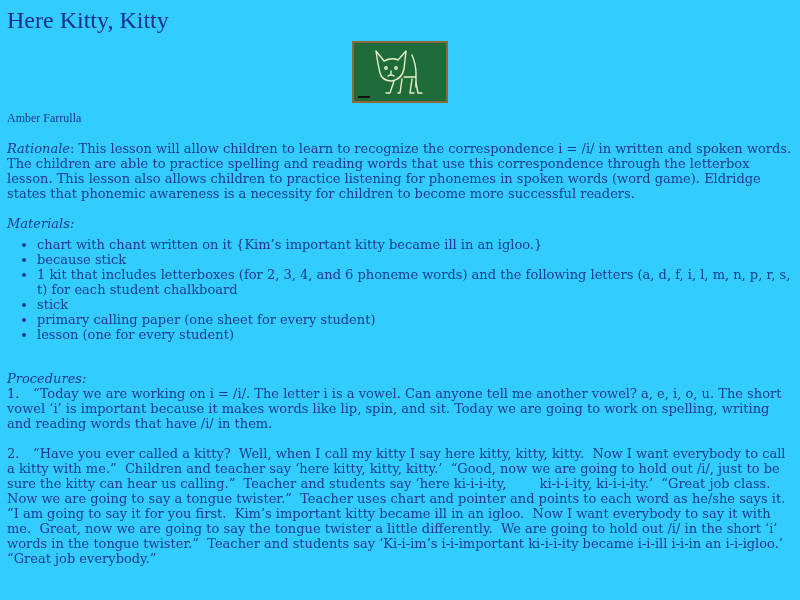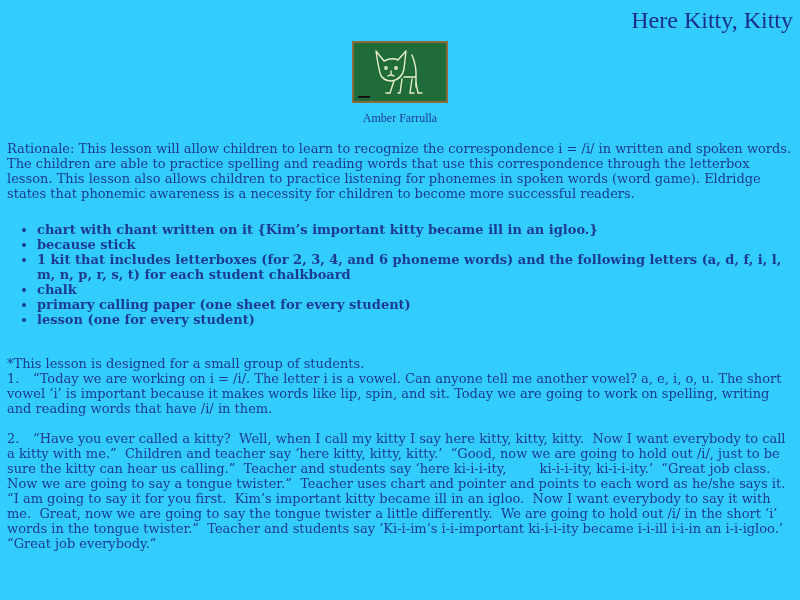--- a/index.html
+++ b/index.html
@@ -14,21 +14,21 @@
       font-family: "DejaVu Serif", serif;
       color: #1c3b8c;
       font-size: 13px;
       line-height: 15px;
     }
     .page {
       padding: 0 7px;
       position: relative;
     }
     .title {
-      text-align: right;
+      text-align: left;
       font-family: "Liberation Serif", serif;
       font-size: 24px;
       font-weight: normal;
       color: #1b2f8a;
       margin: 0;
       padding-top: 6px;
       height: 32px;
       line-height: 28px;
     }
     .figure {
@@ -36,36 +36,34 @@
       margin: 3px auto 0;
       width: 92px;
       height: 58px;
       background: #1f6b3a;
       border: 2px solid #8a6a3a;
       box-sizing: content-box;
       position: relative;
     }
     .figure svg { display: block; }
     .author {
-      text-align: center;
       font-family: "Liberation Serif", serif;
       font-size: 12px;
       color: #1b3a8a;
       margin-top: 8px;
       height: 16px;
     }
     .para { margin: 0; }
     .gap14 { height: 14px; }
     .gap15 { height: 15px; }
-    .label { }
+    .label { font-style: italic; }
     ul.materials {
       margin: 6px 0 0 0;
       padding-left: 30px;
       list-style: disc;
-      font-weight: bold;
     }
     ul.materials li { margin: 0; }
     .num { display: inline-block; width: 26px; }
   </style>
 </head>
 <body>
 
 <div class="page">
 
   <h1 class="title">Here Kitty, Kitty</h1>
@@ -93,34 +91,35 @@
   </div>
 
   <div class="author">Amber Farrulla</div>
 
   <div class="gap14"></div>
 
   <p class="para"><span class="label">Rationale</span><span>:  This lesson will allow children to learn to recognize the correspondence i = /i/ in written and spoken words. The children are able to practice spelling and reading words that use this correspondence through the letterbox lesson. This lesson also allows children to practice listening for phonemes in spoken words (word game).  Eldridge states that phonemic awareness is a necessity for children to become more successful readers.</span></p>
 
   <div class="gap15"></div>
 
+  <p class="para label">Materials:</p>
 
   <ul class="materials">
     <li>chart with chant written on it {Kim’s important kitty became ill in an igloo.}</li>
     <li>because stick</li>
     <li>1 kit that includes letterboxes (for 2, 3, 4, and 6 phoneme words) and the following letters (a, d, f, i, l, m, n, p, r, s, t) for each student chalkboard</li>
-    <li>chalk</li>
+    <li>stick</li>
     <li>primary calling paper (one sheet for every student)</li>
     <li>lesson (one for every student)</li>
   </ul>
 
   <div class="gap15"></div>
   <div class="gap14"></div>
 
-  <p class="para">*This lesson is designed for a small group of students.</p>
+  <p class="para label">Procedures:</p>
 
   <p class="para"><span class="num">1.</span><span>“Today we are working on i = /i/.  The letter i is a vowel.  Can anyone tell me another vowel?  a, e, i, o, u.  The short vowel ‘i’ is important because it makes words like lip, spin, and sit.  Today we are going to work on spelling, writing and reading words that have /i/ in them.</span></p>
 
   <div class="gap15"></div>
 
   <p class="para"><span class="num">2.</span><span style="white-space: pre-wrap;">“Have you ever called a kitty?  Well, when I call my kitty I say here kitty, kitty, kitty.  Now I want everybody to call a kitty with me.”  Children and teacher say ‘here kitty, kitty, kitty.’  “Good, now we are going to hold out /i/, just to be sure the kitty can hear us calling.”  Teacher and students say ‘here ki-i-i-ity,        ki-i-i-ity, ki-i-i-ity.’  “Great job class.  Now we are going to say a tongue twister.”  Teacher uses chart and pointer and points to each word as he/she says it.  “I am going to say it for you first.  Kim’s important kitty became ill in an igloo.  Now I want everybody to say it with me.  Great, now we are going to say the tongue twister a little differently.  We are going to hold out /i/ in the short ‘i’ words in the tongue twister.”  Teacher and students say ‘Ki-i-im’s i-i-important ki-i-i-ity became i-i-ill i-i-in an i-i-igloo.’  “Great job everybody.”</span></p>
 
   <div class="gap15"></div>
   <div class="gap14"></div>
 

